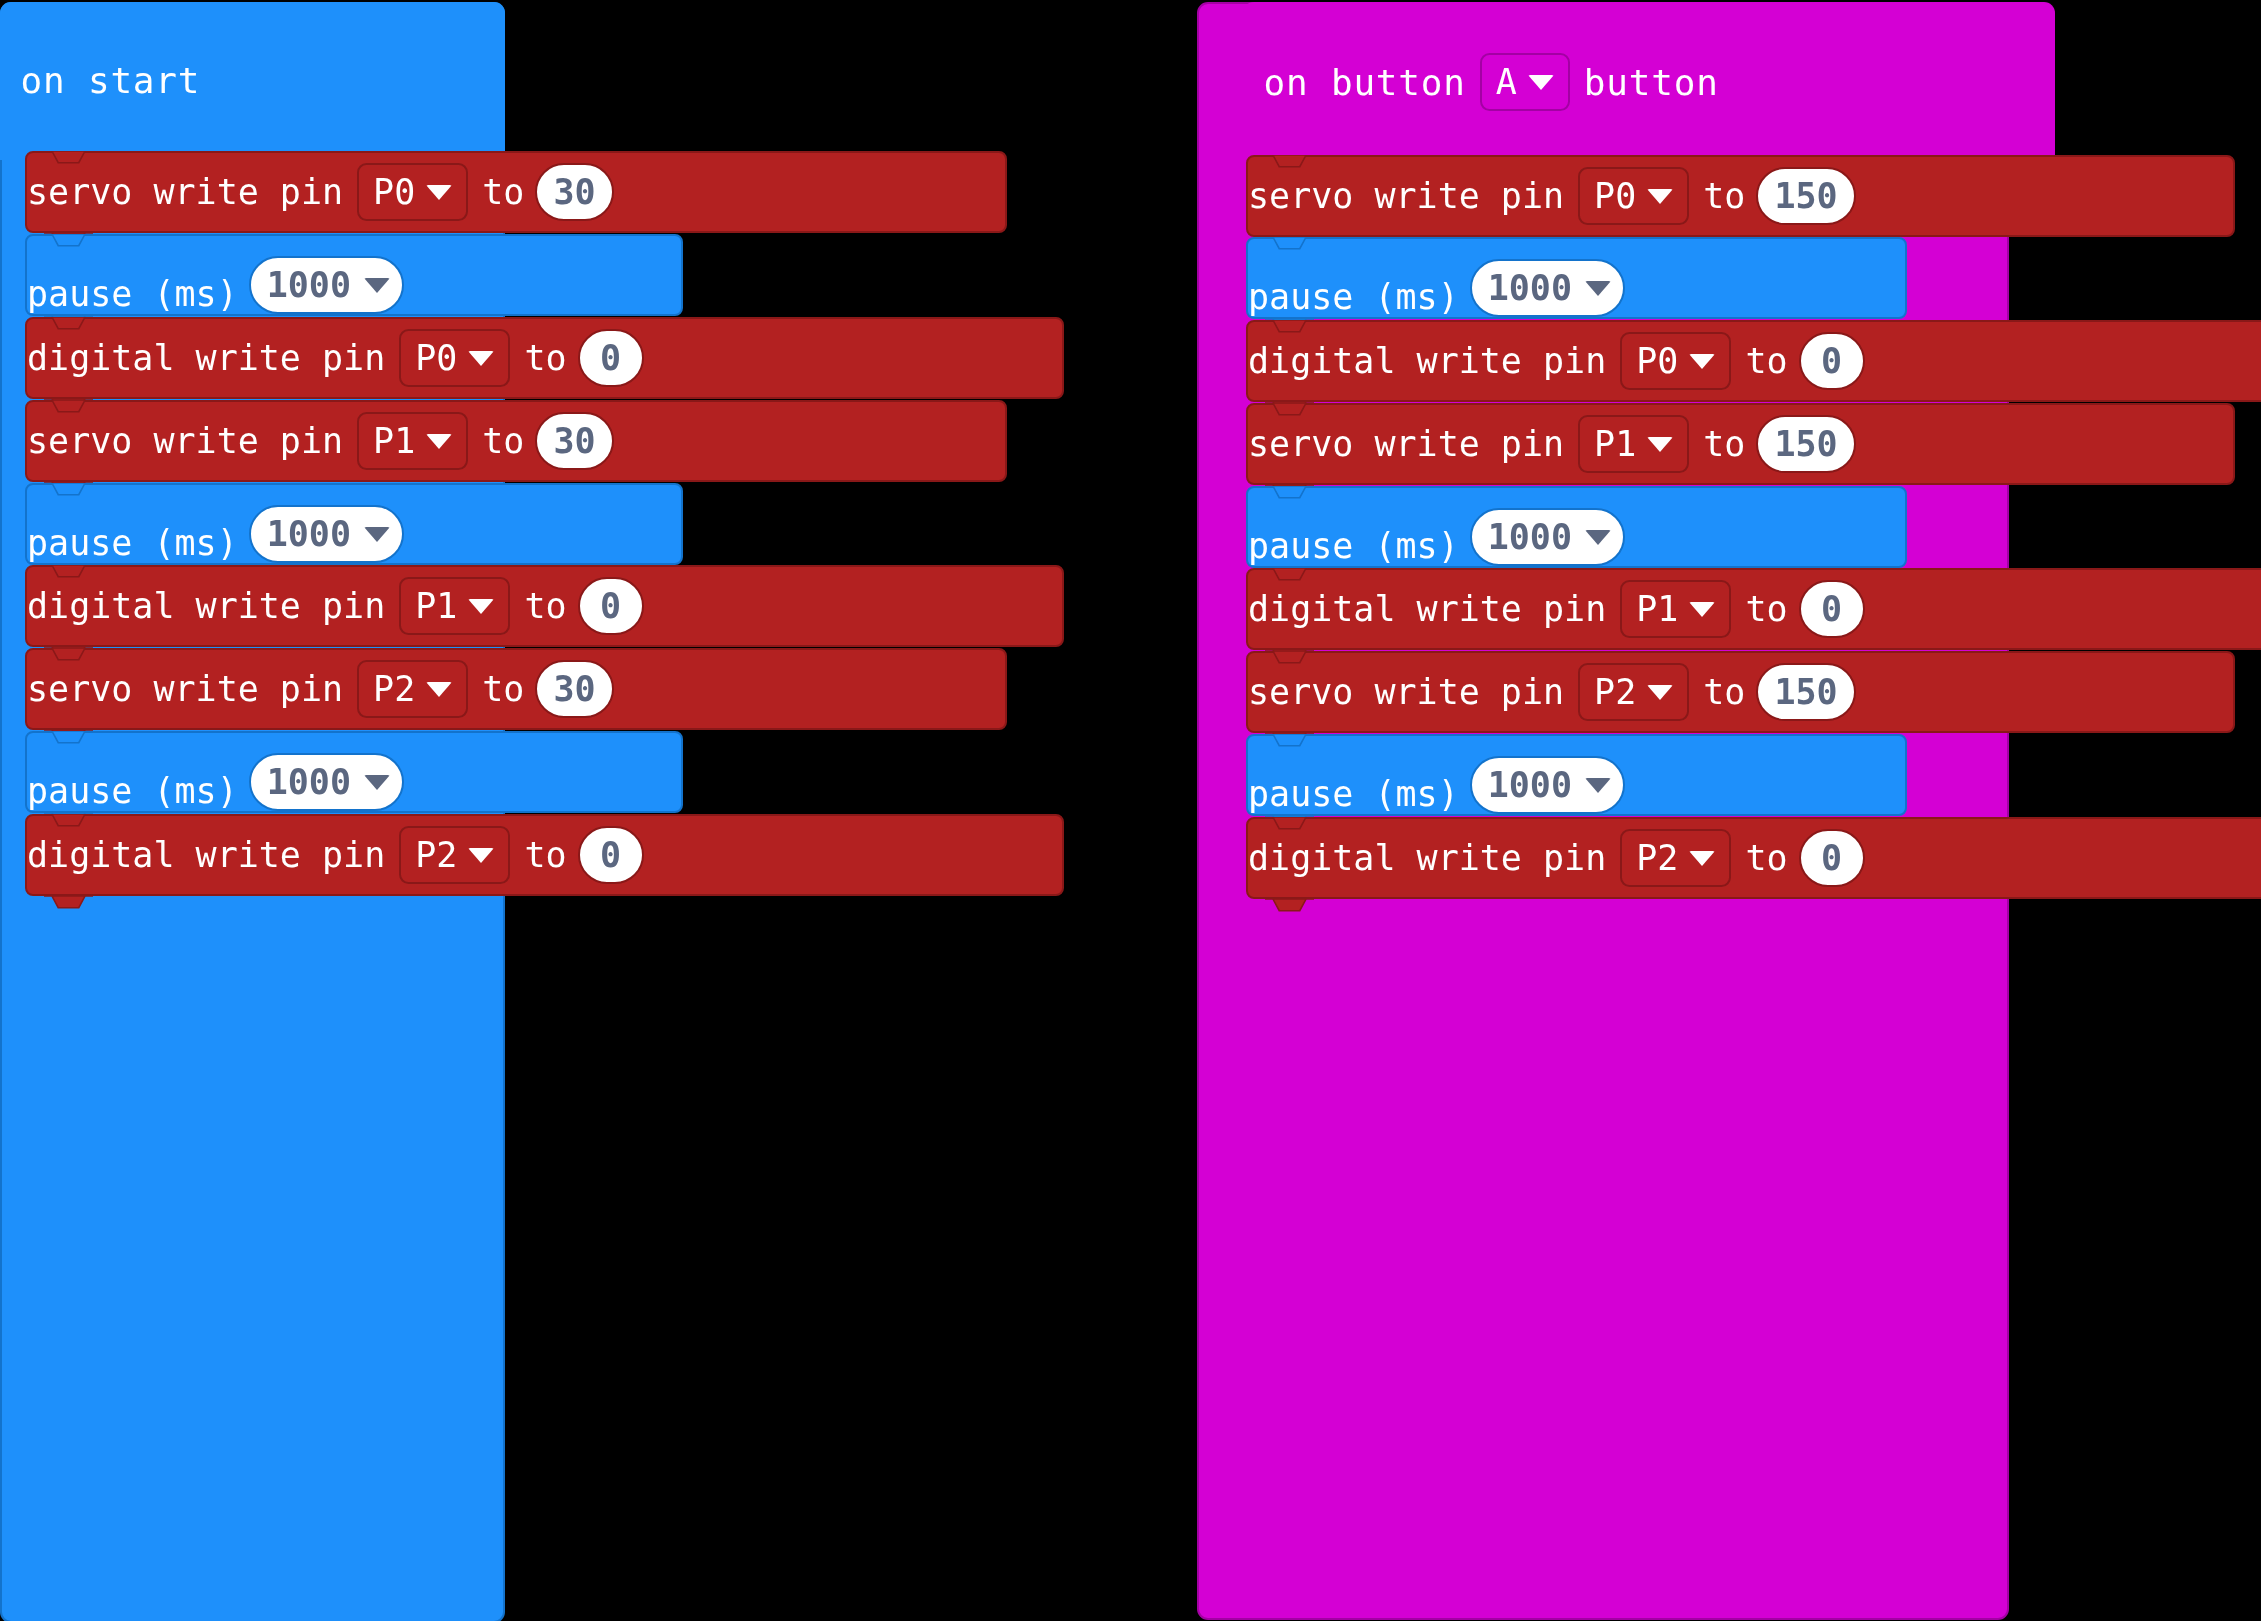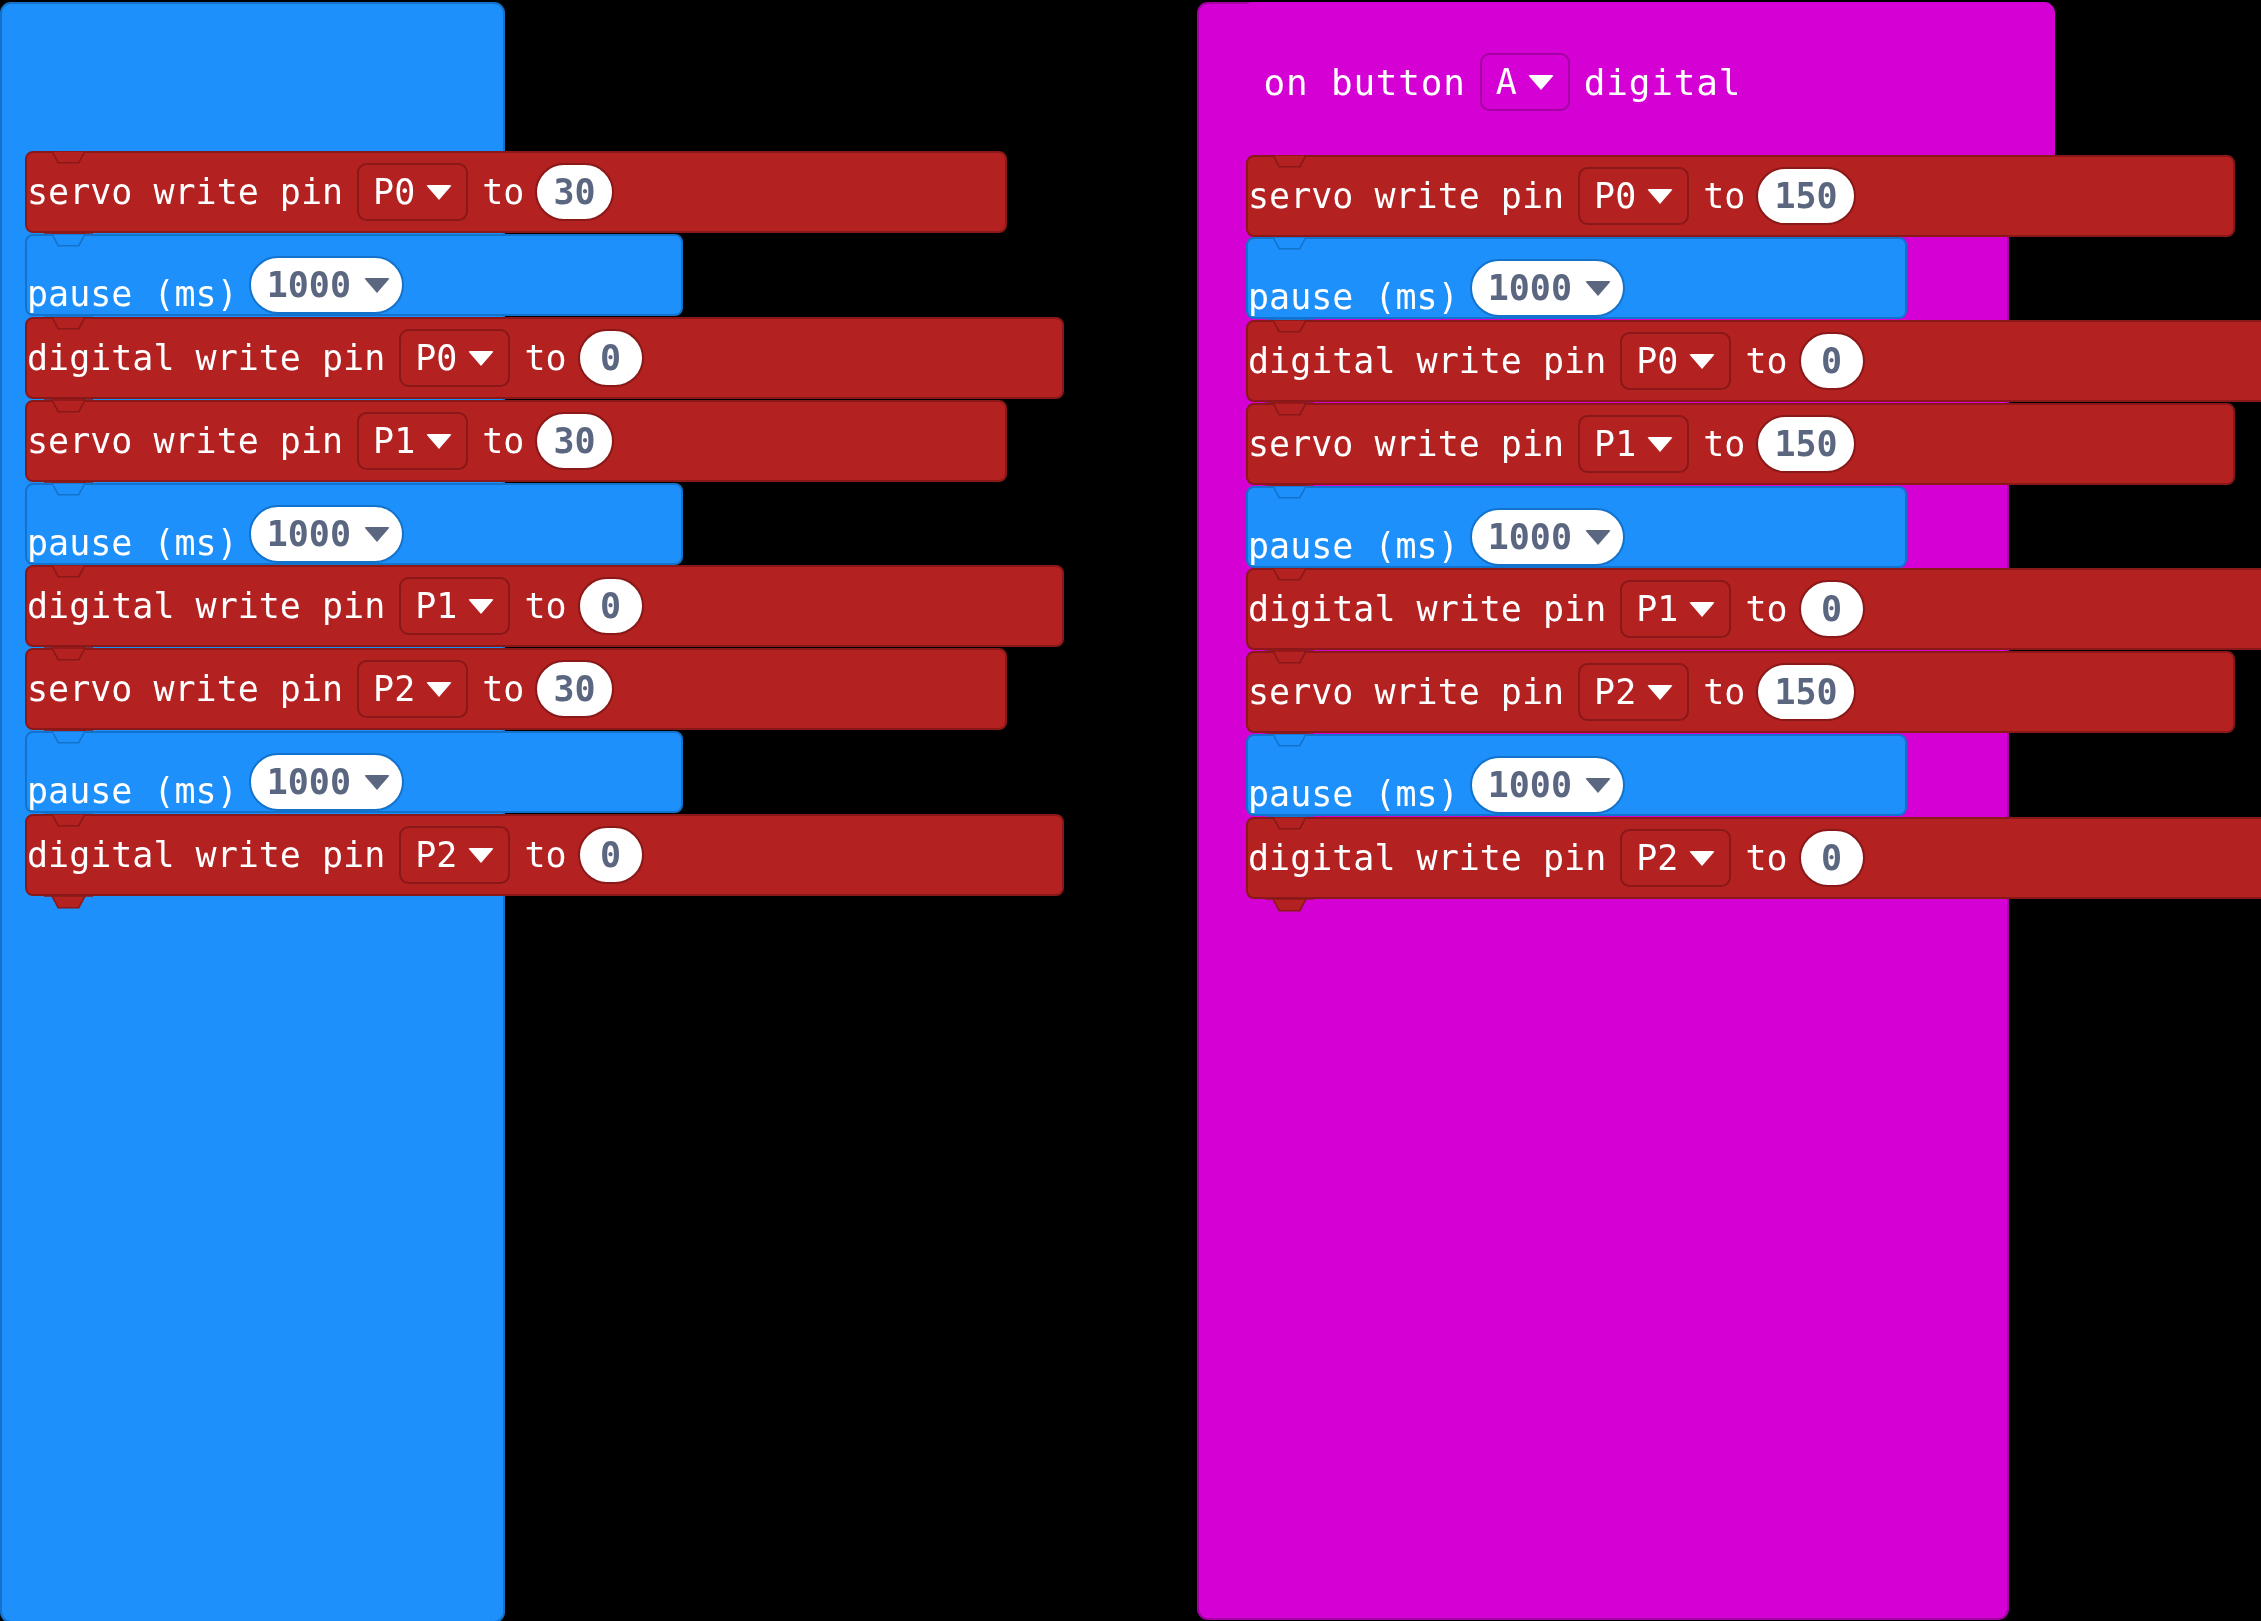--- a/index.html
+++ b/index.html
@@ -145,20 +145,23 @@
     border-right: 13.4px solid transparent;
     border-top: 15px solid #5b6780;
     border-radius: 2.4px;
   }
 </style>
 </head>
 <body>
 
 <div id="canvas">
     <div class="event-wrap onstart" style="left: 0px; top: 1.6px; width: 505px; height: 1621px;"></div>
+    <div class="event-header onstart" style="left: 0px; top: 1.6px; width: 505px; height: 158px; z-index: 5;">
+      <span class="event-label">on start</span>
+    </div>
     <div class="stmt red" style="left: 25px; top: 151px; width: 982px; height: 82px; z-index: 10;">
       <span class="notch-top"><svg viewBox="0 0 62 18" width="49" height="14" preserveAspectRatio="none">
           <path d="M0,0 L10,0 L18,15 L44,15 L52,0 L62,0 Z" fill="#B32121" stroke="#8a1818" stroke-width="2"></path>
         </svg></span>
       <span class="notch-bottom"><svg viewBox="0 0 62 18" width="49" height="14" preserveAspectRatio="none">
           <path d="M0,0 L10,0 L18,15 L44,15 L52,0 L62,0 Z" fill="#B32121" stroke="#8a1818" stroke-width="2"></path>
         </svg></span>
       <span class="stmt-text">servo write pin</span>
       <span class="field-dropdown red">
         <span class="fd-text">P0</span>
@@ -293,21 +296,21 @@
         <span class="fn-text">0</span>
       </span>
     </div>
     <div class="event-wrap onbutton" style="left: 1197px; top: 1.6px; width: 812px; height: 1618px;"></div>
     <div class="event-header onbutton" style="left: 1197px; top: 1.6px; width: 812px; height: 161px; z-index: 5;">
       <span class="event-label">on button</span>
       <span class="field-dropdown magenta">
         <span class="fd-text">A</span>
         <span class="caret-white"></span>
       </span>
-      <span class="event-label">digital</span>
+      <span class="event-label">button</span>
     </div>
     <div class="stmt red" style="left: 1246px; top: 155px; width: 989px; height: 82px; z-index: 10;">
       <span class="notch-top"><svg viewBox="0 0 62 18" width="49" height="14" preserveAspectRatio="none">
           <path d="M0,0 L10,0 L18,15 L44,15 L52,0 L62,0 Z" fill="#B32121" stroke="#8a1818" stroke-width="2"></path>
         </svg></span>
       <span class="notch-bottom"><svg viewBox="0 0 62 18" width="49" height="14" preserveAspectRatio="none">
           <path d="M0,0 L10,0 L18,15 L44,15 L52,0 L62,0 Z" fill="#B32121" stroke="#8a1818" stroke-width="2"></path>
         </svg></span>
       <span class="stmt-text">servo write pin</span>
       <span class="field-dropdown red">

